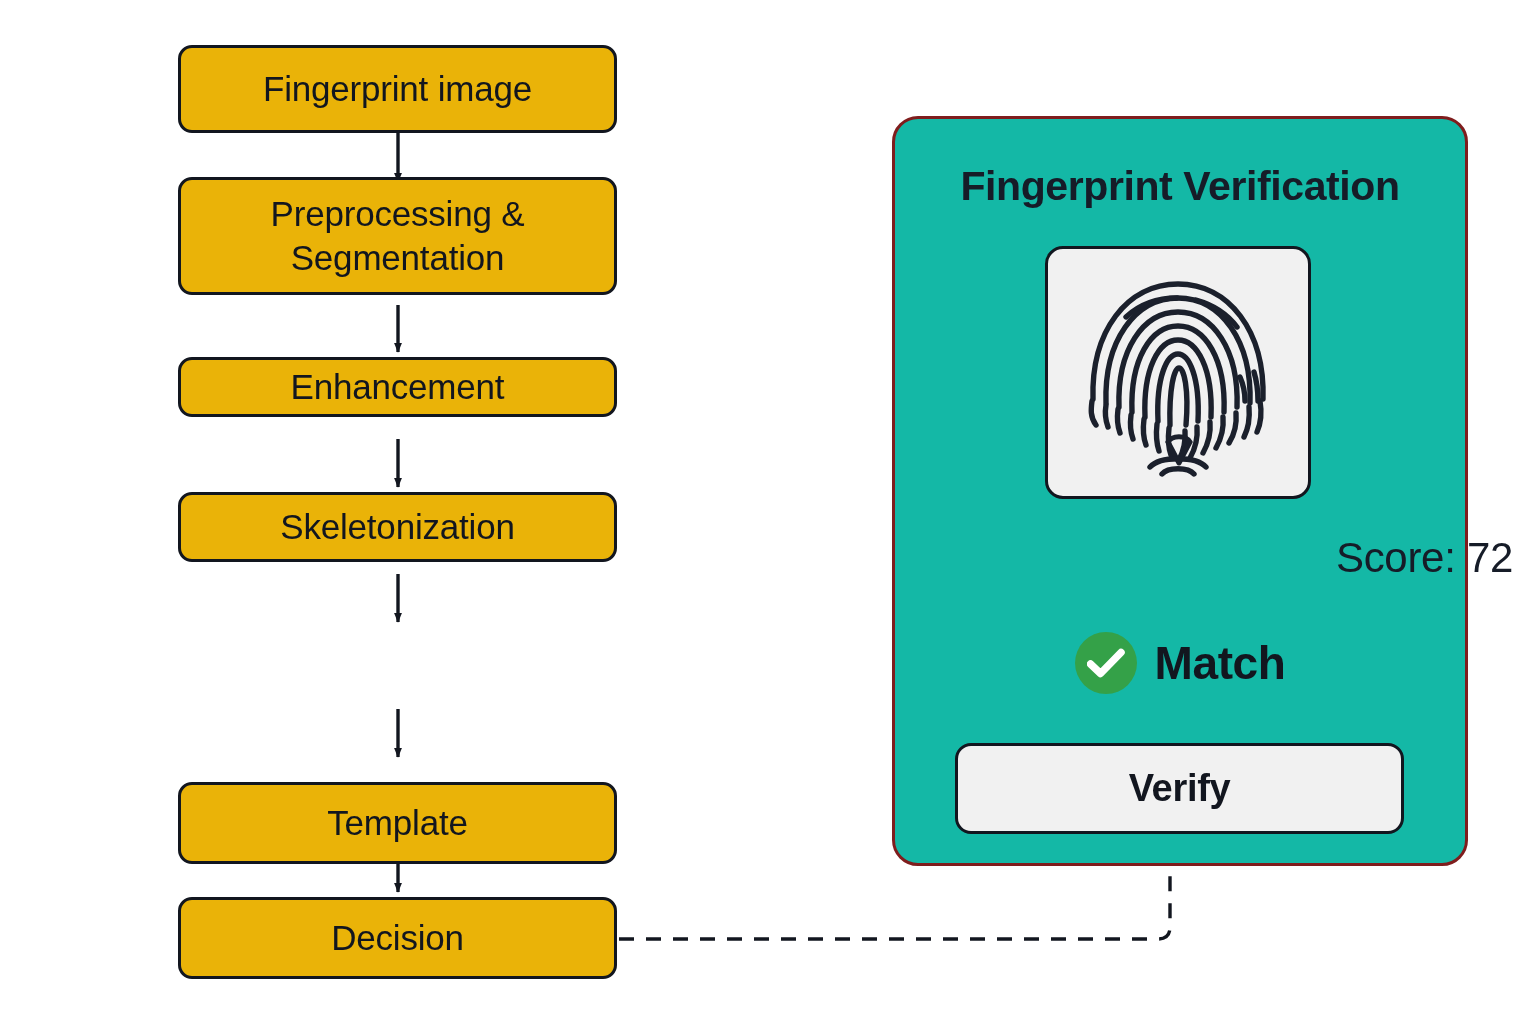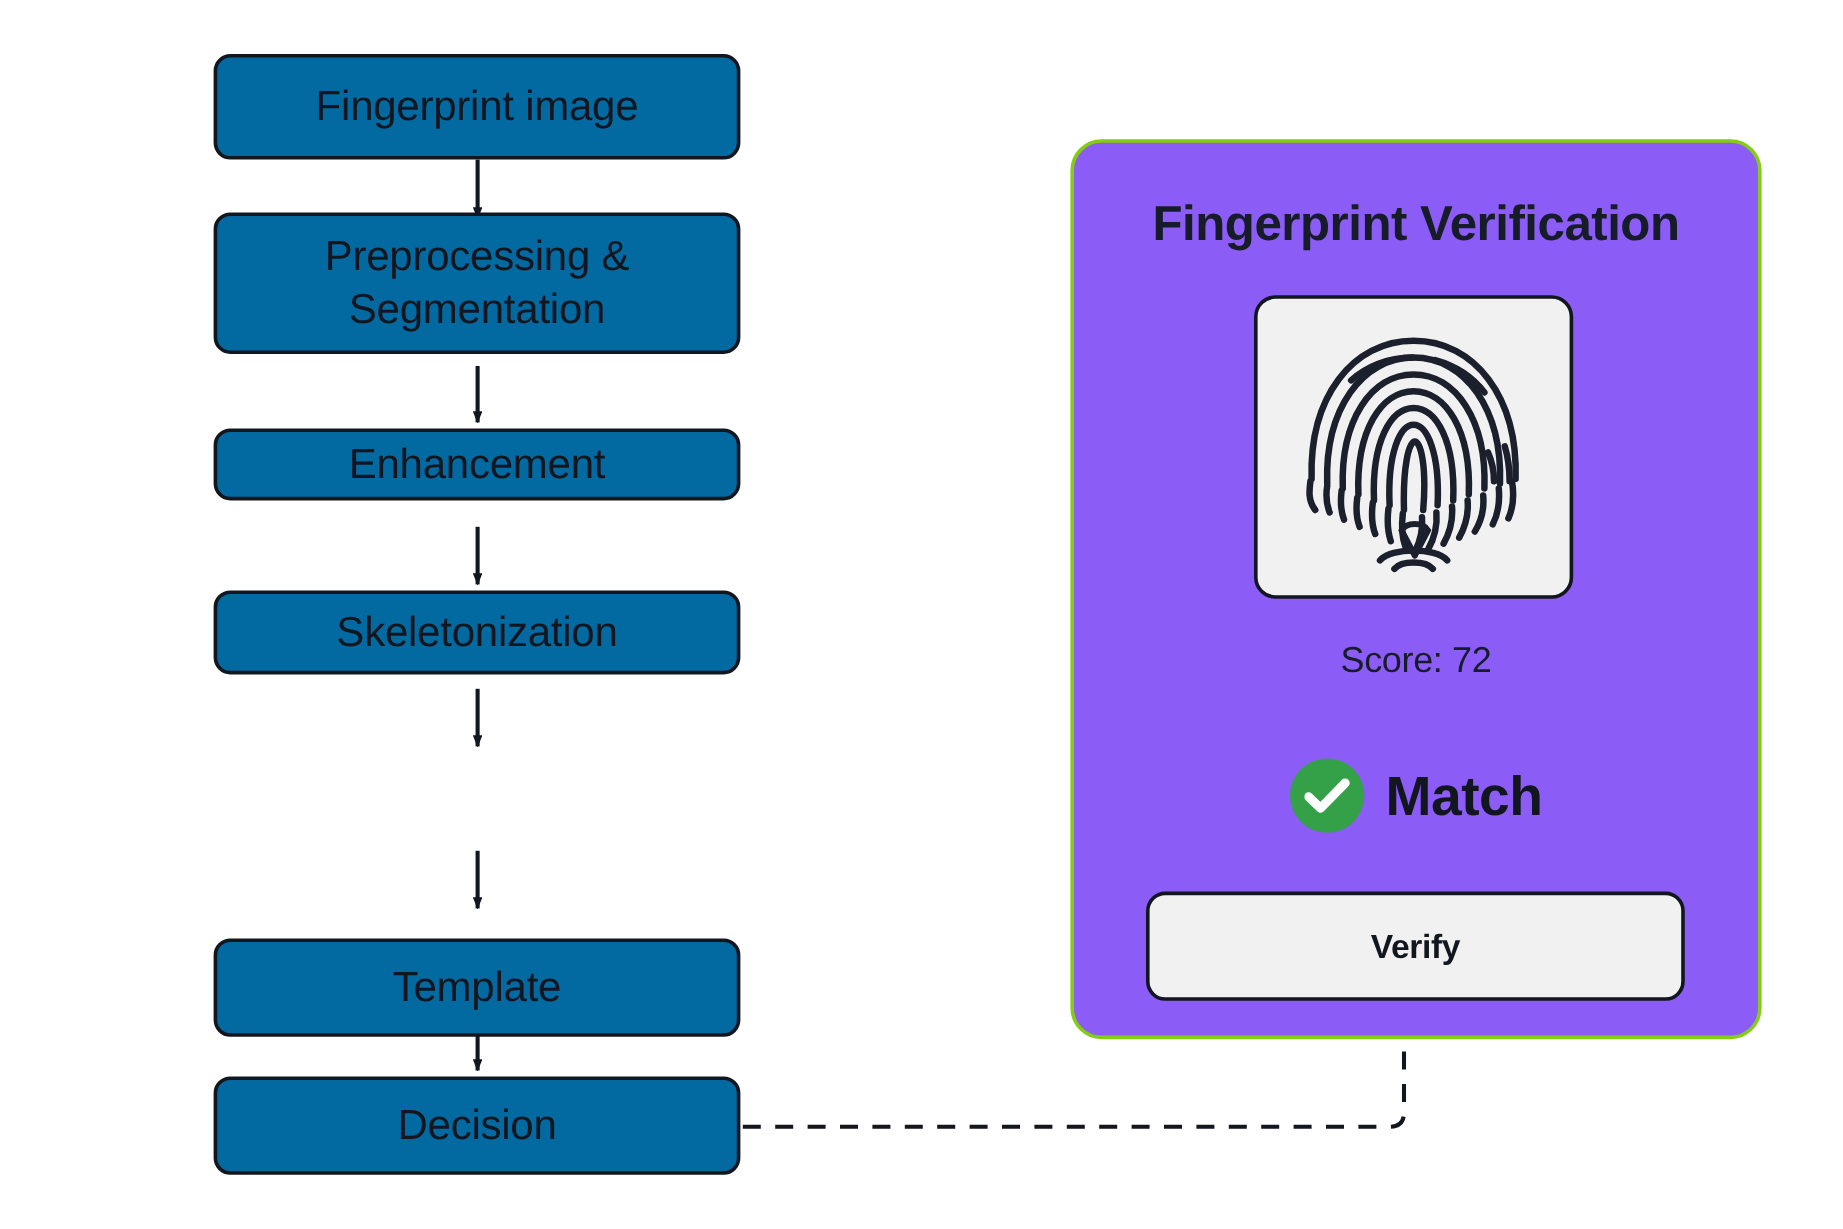--- a/index.html
+++ b/index.html
@@ -24,44 +24,44 @@
   }
 
   
   .flow-node {
     position: absolute;
     left: 178px;
     width: 439px;
     box-sizing: border-box;
     border: 3px solid #12161f;
     border-radius: 14px;
-    background: #0369a1;
+    background: #eab308;
     display: flex;
     align-items: center;
     justify-content: center;
     text-align: center;
     font-size: 35px;
     font-weight: 400;
     line-height: 1.26;
     letter-spacing: -0.2px;
     color: #12161f;
     padding: 0 14px;
   }
 
   
   .verify-card {
     position: absolute;
     left: 892px;
     top: 116px;
     width: 576px;
     height: 750px;
     box-sizing: border-box;
-    border: 3px solid #84cc16;
+    border: 3px solid #7f1d1d;
     border-radius: 26px;
-    background: #8b5cf6;
+    background: #14b8a6;
   }
   .card-title {
     position: absolute;
     left: 0;
     top: 44px;
     width: 100%;
     text-align: center;
     font-size: 41px;
     font-weight: 700;
     letter-spacing: -0.4px;
@@ -81,25 +81,26 @@
     align-items: center;
     justify-content: center;
   }
   .print-frame svg { display: block; }
 
   .score-line {
     position: absolute;
     left: 0;
     top: 415px;
     width: 100%;
-    text-align: center;
-    font-size: 30px;
+    text-align: right;
+    font-size: 42px;
     font-weight: 400;
     letter-spacing: -0.3px;
     color: #161c28;
+    padding-left: 48px;
   }
 
   .match-row {
     position: absolute;
     left: 0;
     top: 512px;
     width: 100%;
     height: 64px;
     display: flex;
     align-items: center;
@@ -131,21 +132,21 @@
     width: 449px;
     height: 91px;
     box-sizing: border-box;
     border: 3px solid #12161f;
     border-radius: 16px;
     background: #f1f1f1;
     display: flex;
     align-items: center;
     justify-content: center;
     font-family: "Liberation Sans", sans-serif;
-    font-size: 28px;
+    font-size: 38px;
     font-weight: 700;
     letter-spacing: -0.3px;
     color: #12161f;
     padding: 0;
     cursor: pointer;
   }
 
   .edge-layer {
     position: absolute;
     left: 0; top: 0;

